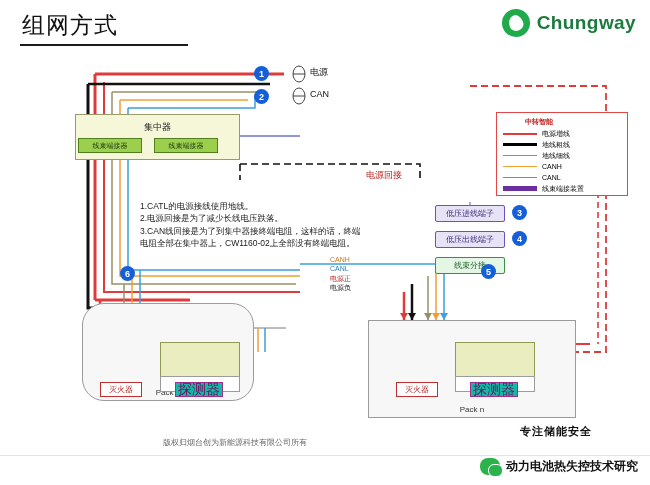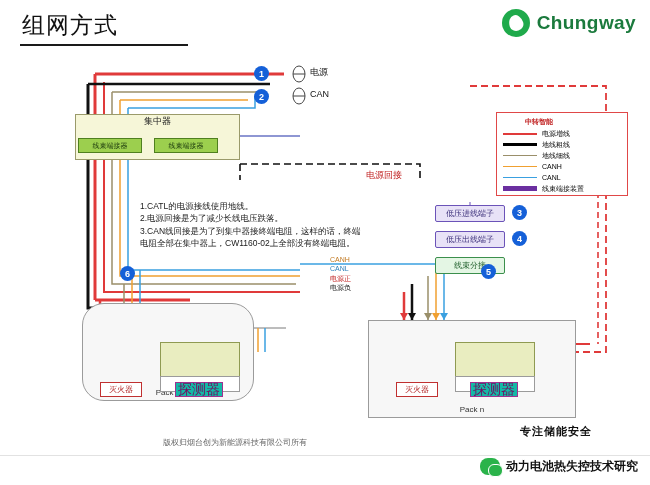--- a/index.html
+++ b/index.html
@@ -48,21 +48,21 @@
   .box{
     position:absolute;box-sizing:border-box;
     font-size:9px;display:flex;align-items:center;justify-content:center;
     text-align:center;
   }
 
   
   .concentrator{
     left:75px;top:62px;width:165px;height:46px;
     background:#f6f6d8;border:1px solid #9a9a6a;
-    flex-direction:column;justify-content:flex-start;
+    flex-direction:column;justify-content:flex-start;padding-top:6px;
   }
   .conc-title{font-size:9px;color:#222;}
   .conc-ports{position:absolute;left:78px;top:86px;width:159px;display:flex;gap:12px;}
   .conc-port{
     width:62px;height:13px;background:#9ccf4e;border:1px solid #4f7f1f;
     font-size:7px;color:#16330a;display:flex;align-items:center;justify-content:center;
   }
 
   .can-test{
     left:300px;top:72px;width:100px;height:24px;

